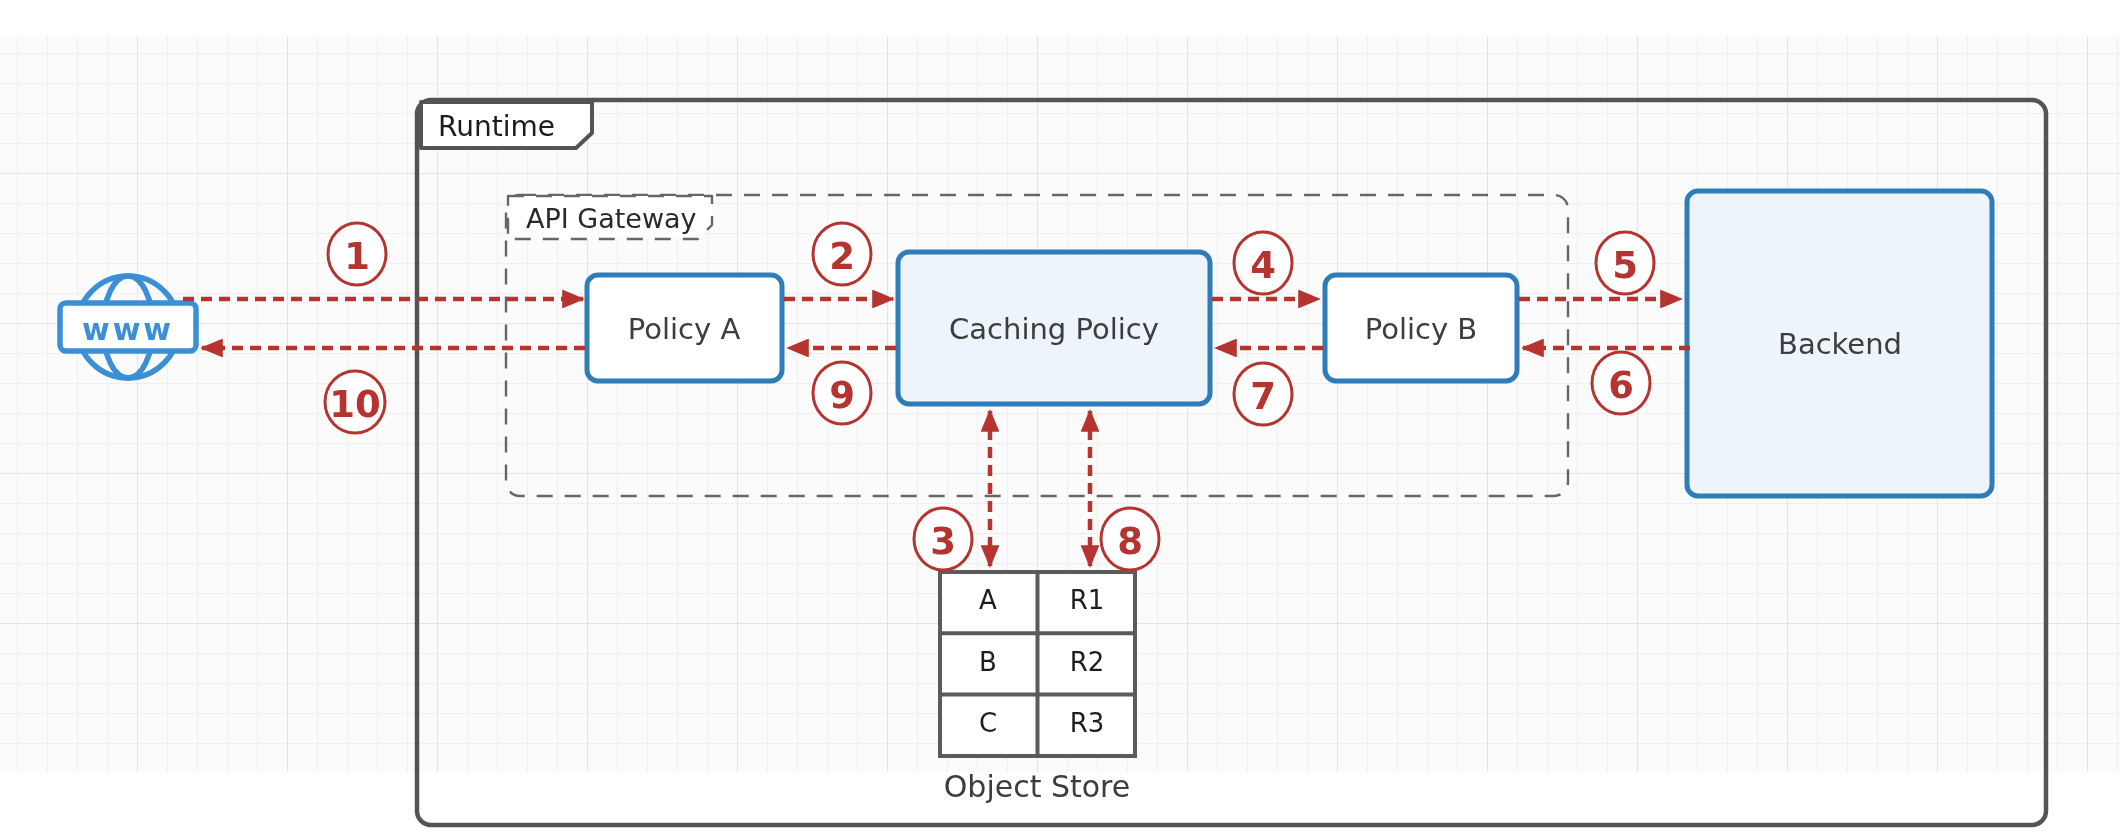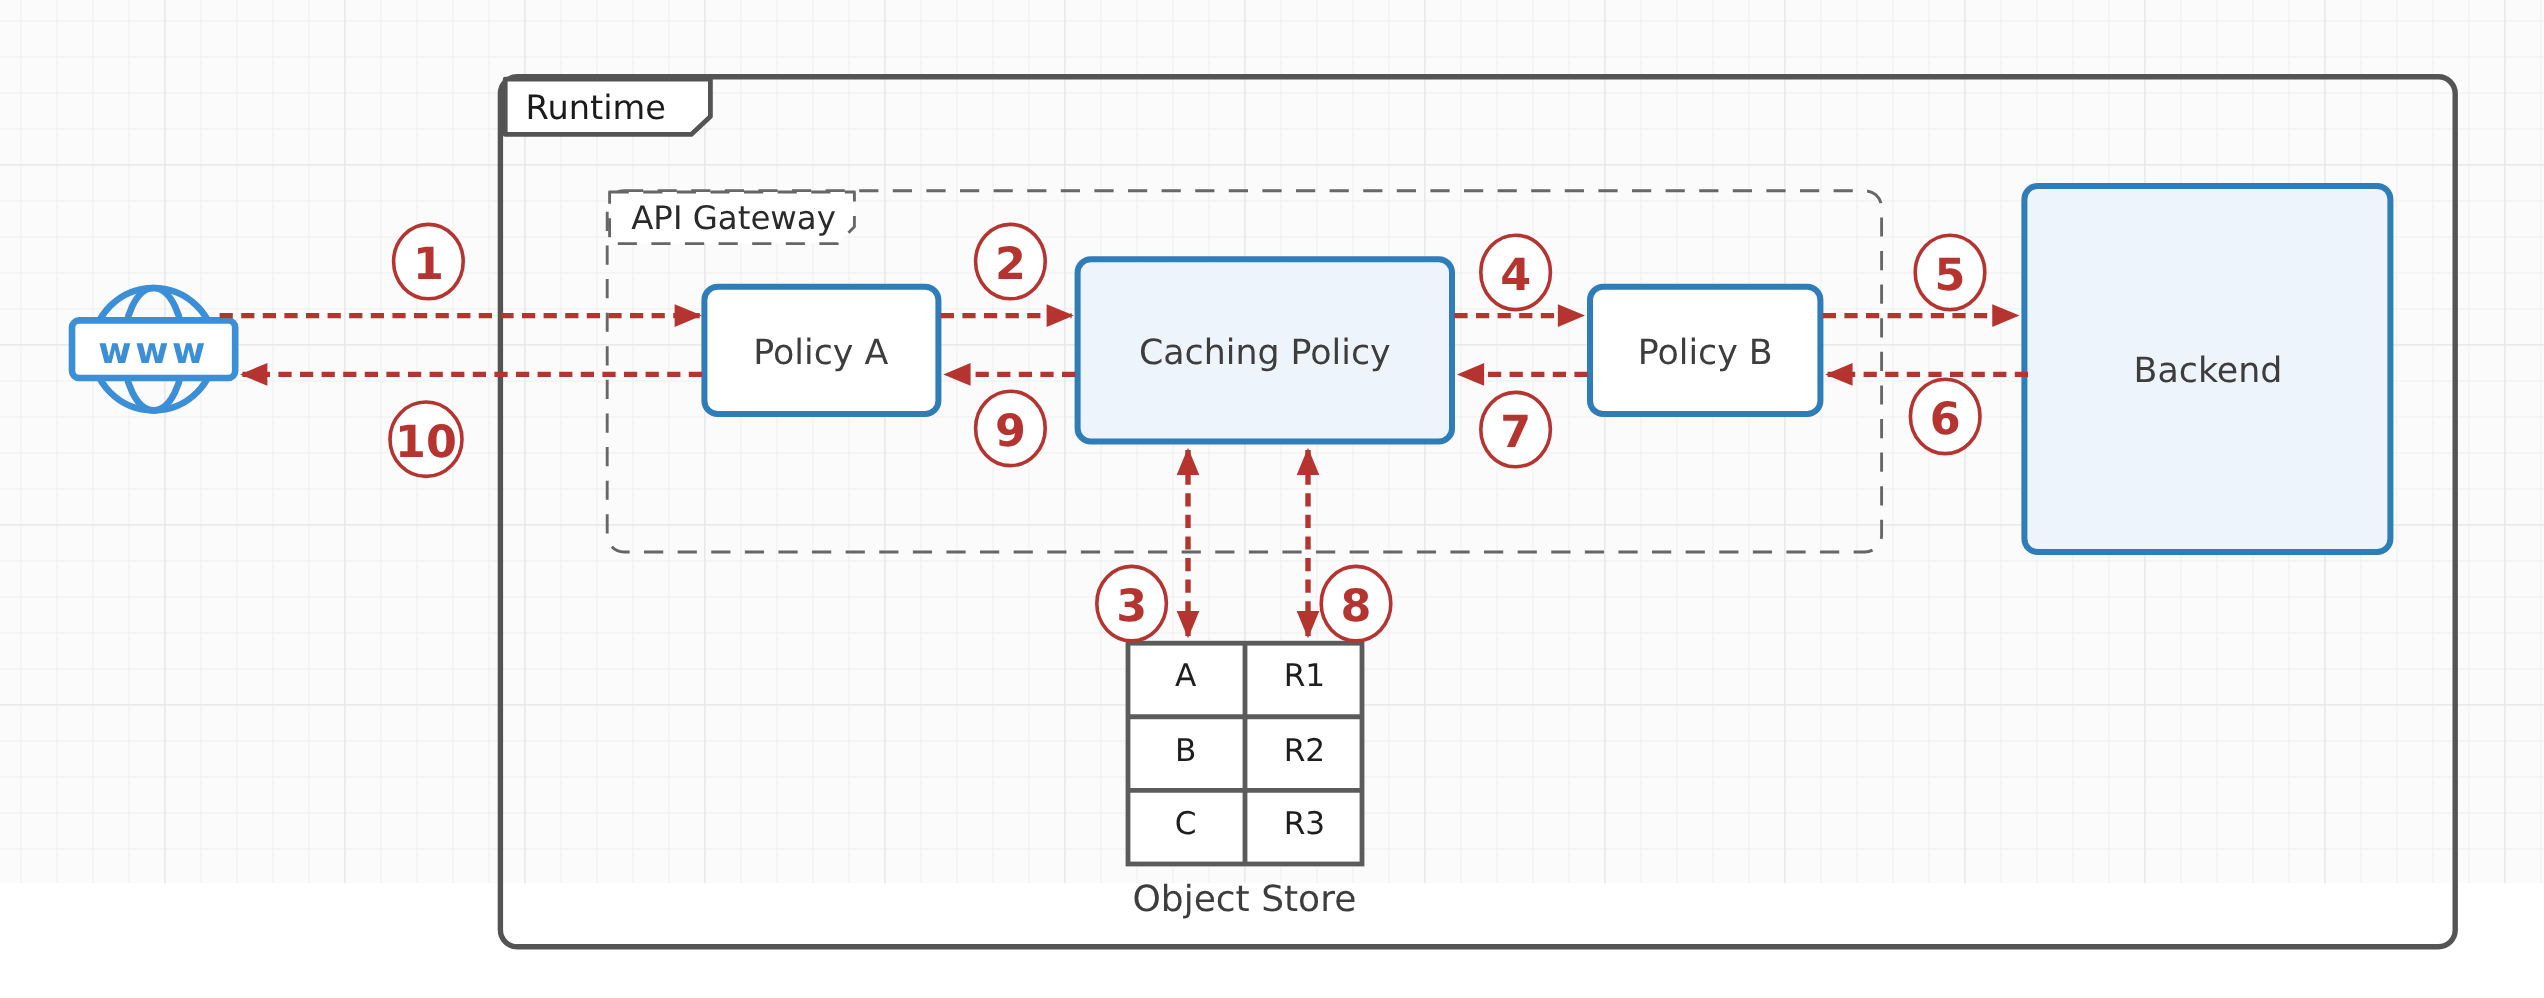--- a/index.html
+++ b/index.html
@@ -13,20 +13,21 @@
   .canvas{
     position:relative;width:2120px;height:736px;
     background-color:var(--canvas-bg);
     background-image:
       linear-gradient(var(--grid-major) 1px, transparent 1px),
       linear-gradient(90deg, var(--grid-major) 1px, transparent 1px),
       linear-gradient(var(--grid-minor) 1px, transparent 1px),
       linear-gradient(90deg, var(--grid-minor) 1px, transparent 1px);
     background-size:150px 150px,150px 150px,30px 30px,30px 30px;
     background-position:-13px -13px;
+    margin-top:36px;
   }
   svg{position:absolute;left:0;top:0;}
   .frame{fill:none;stroke:var(--frame-gray);stroke-width:4.5;}
   .frame-tab{fill:#ffffff;stroke:var(--frame-gray);stroke-width:4;stroke-linejoin:round;}
   .dashed-frame{fill:none;stroke:var(--dashed-gray);stroke-width:2.4;stroke-dasharray:16 12;}
   .dashed-tab{fill:#ffffff;stroke:var(--dashed-gray);stroke-width:2.4;stroke-dasharray:16 12;stroke-linejoin:round;}
   .node{stroke:var(--accent-blue);stroke-width:5;fill:#ffffff;}
   .node.tinted{fill:var(--node-fill-blue);}
   .globe-line{stroke:var(--globe-blue);stroke-width:5.5;fill:none;}
   .globe-band{stroke:var(--globe-blue);stroke-width:5.5;fill:#ffffff;}

